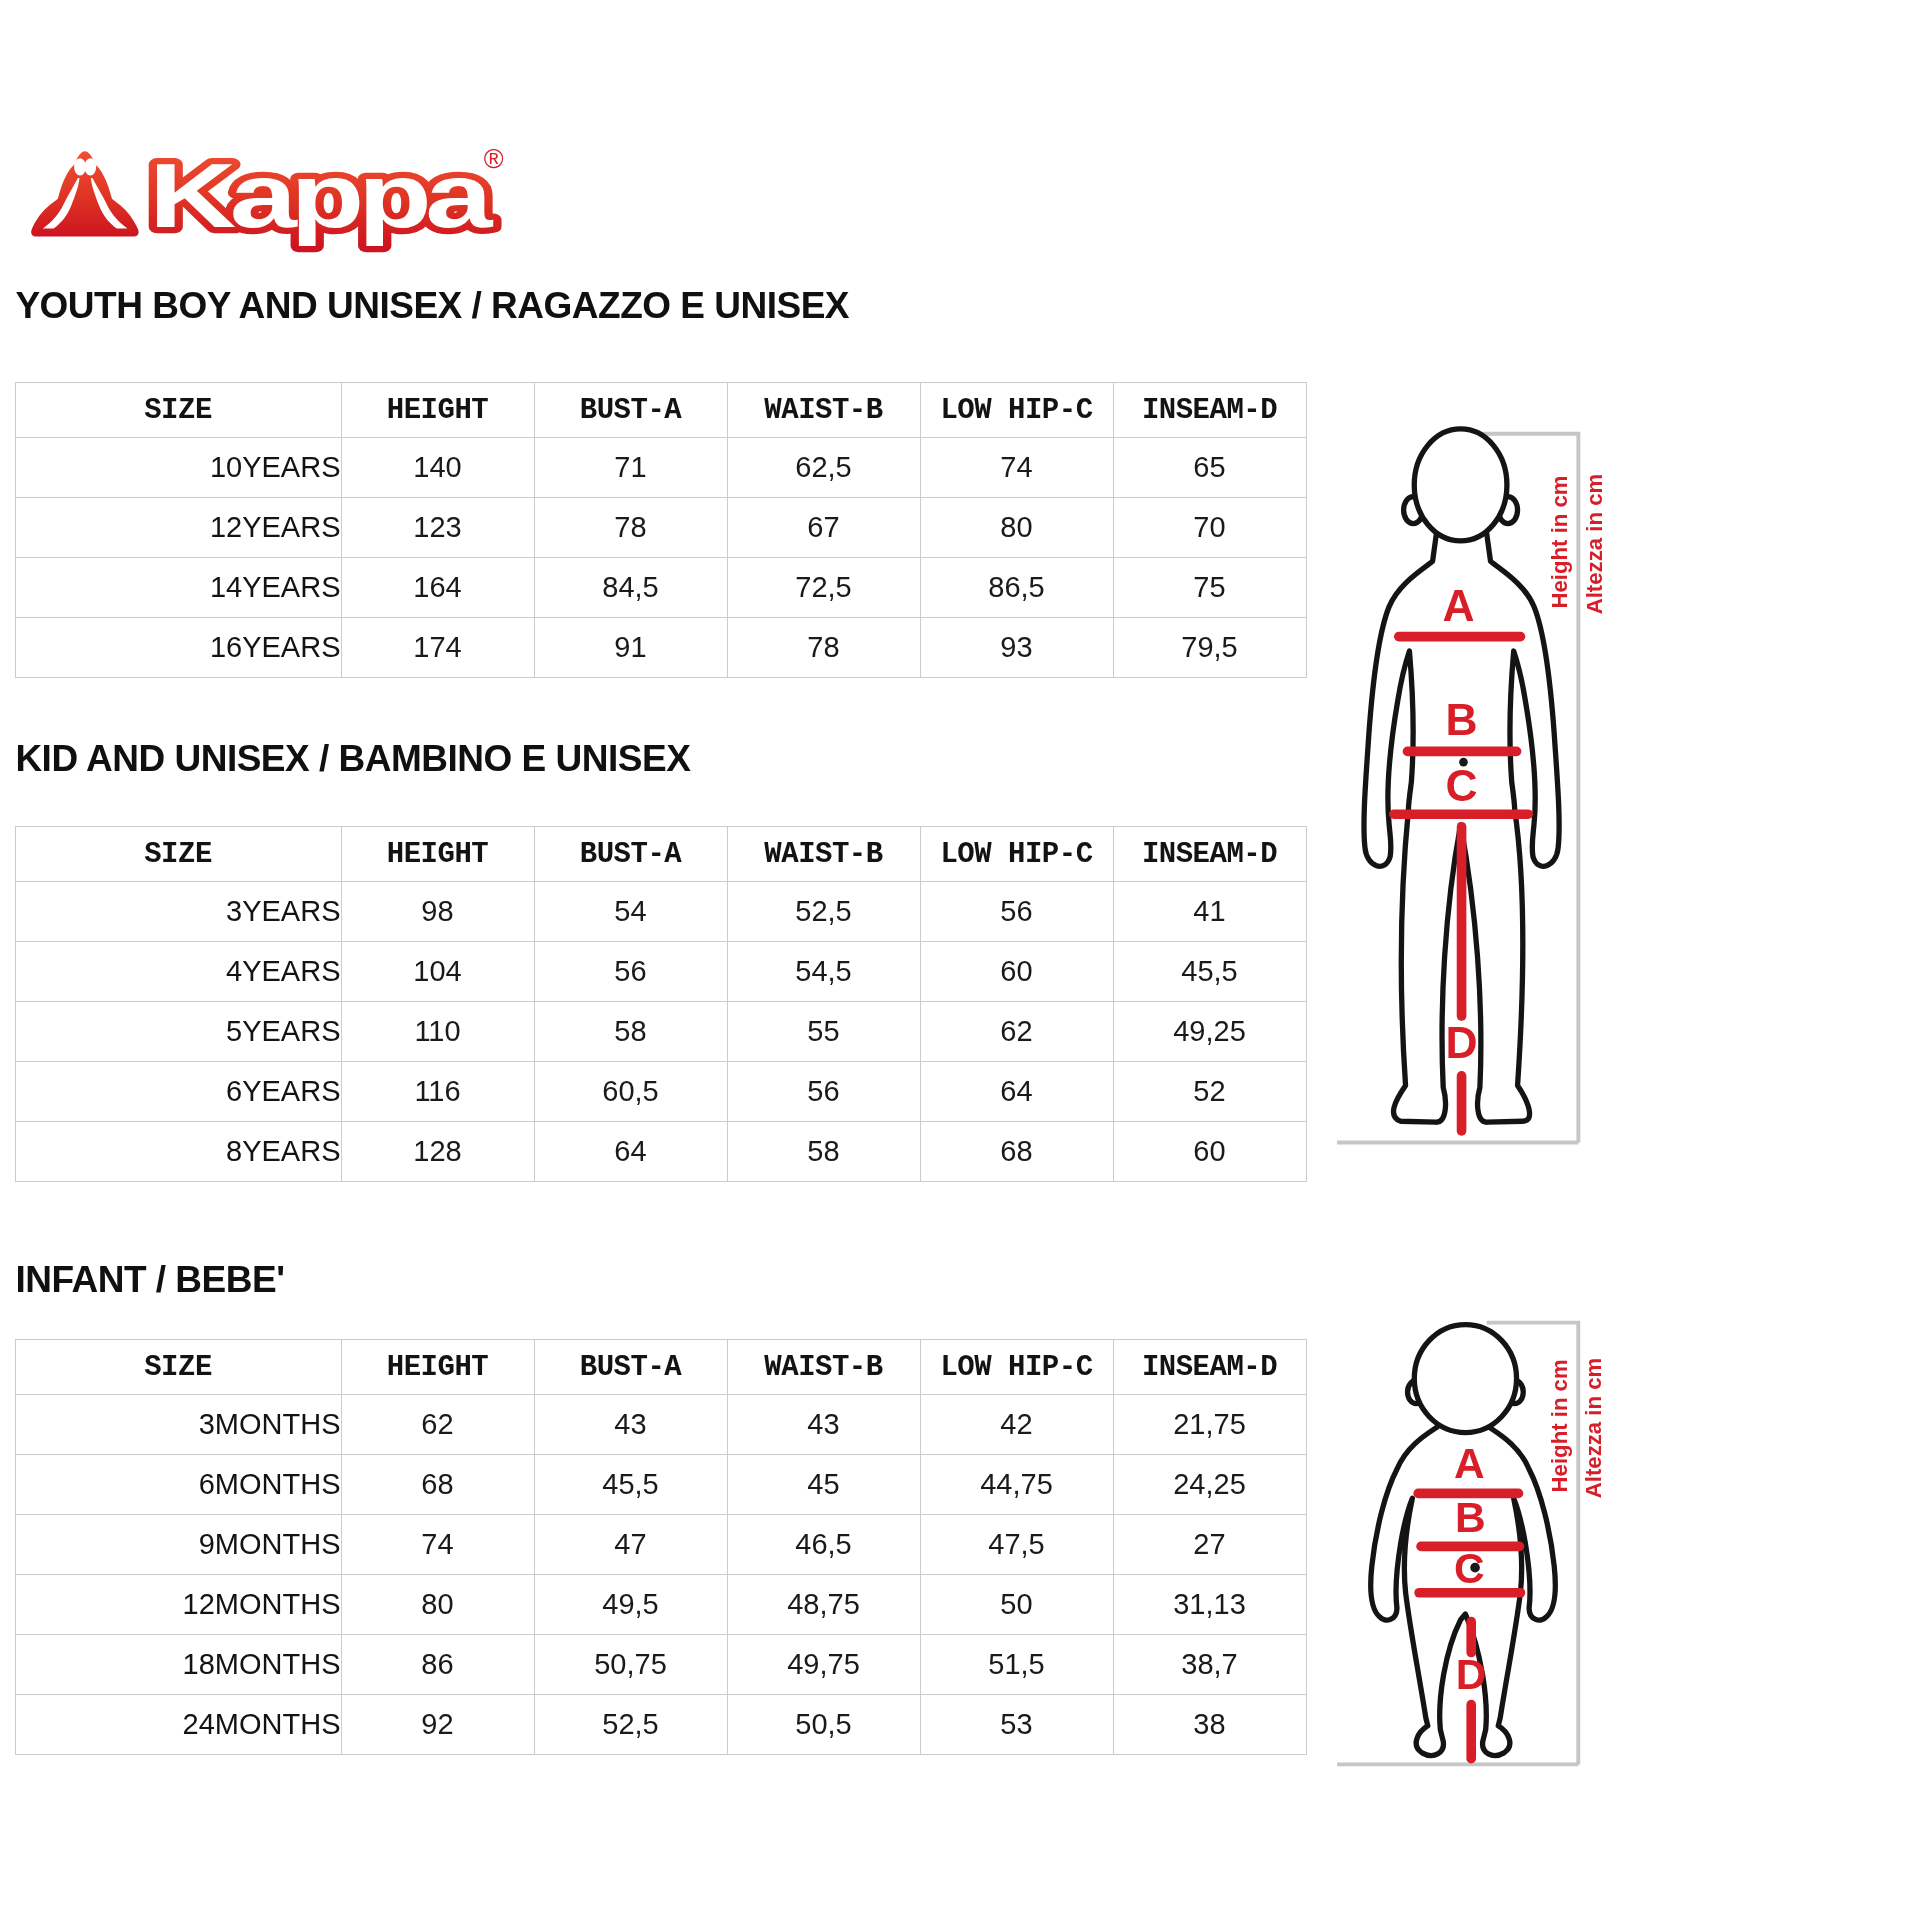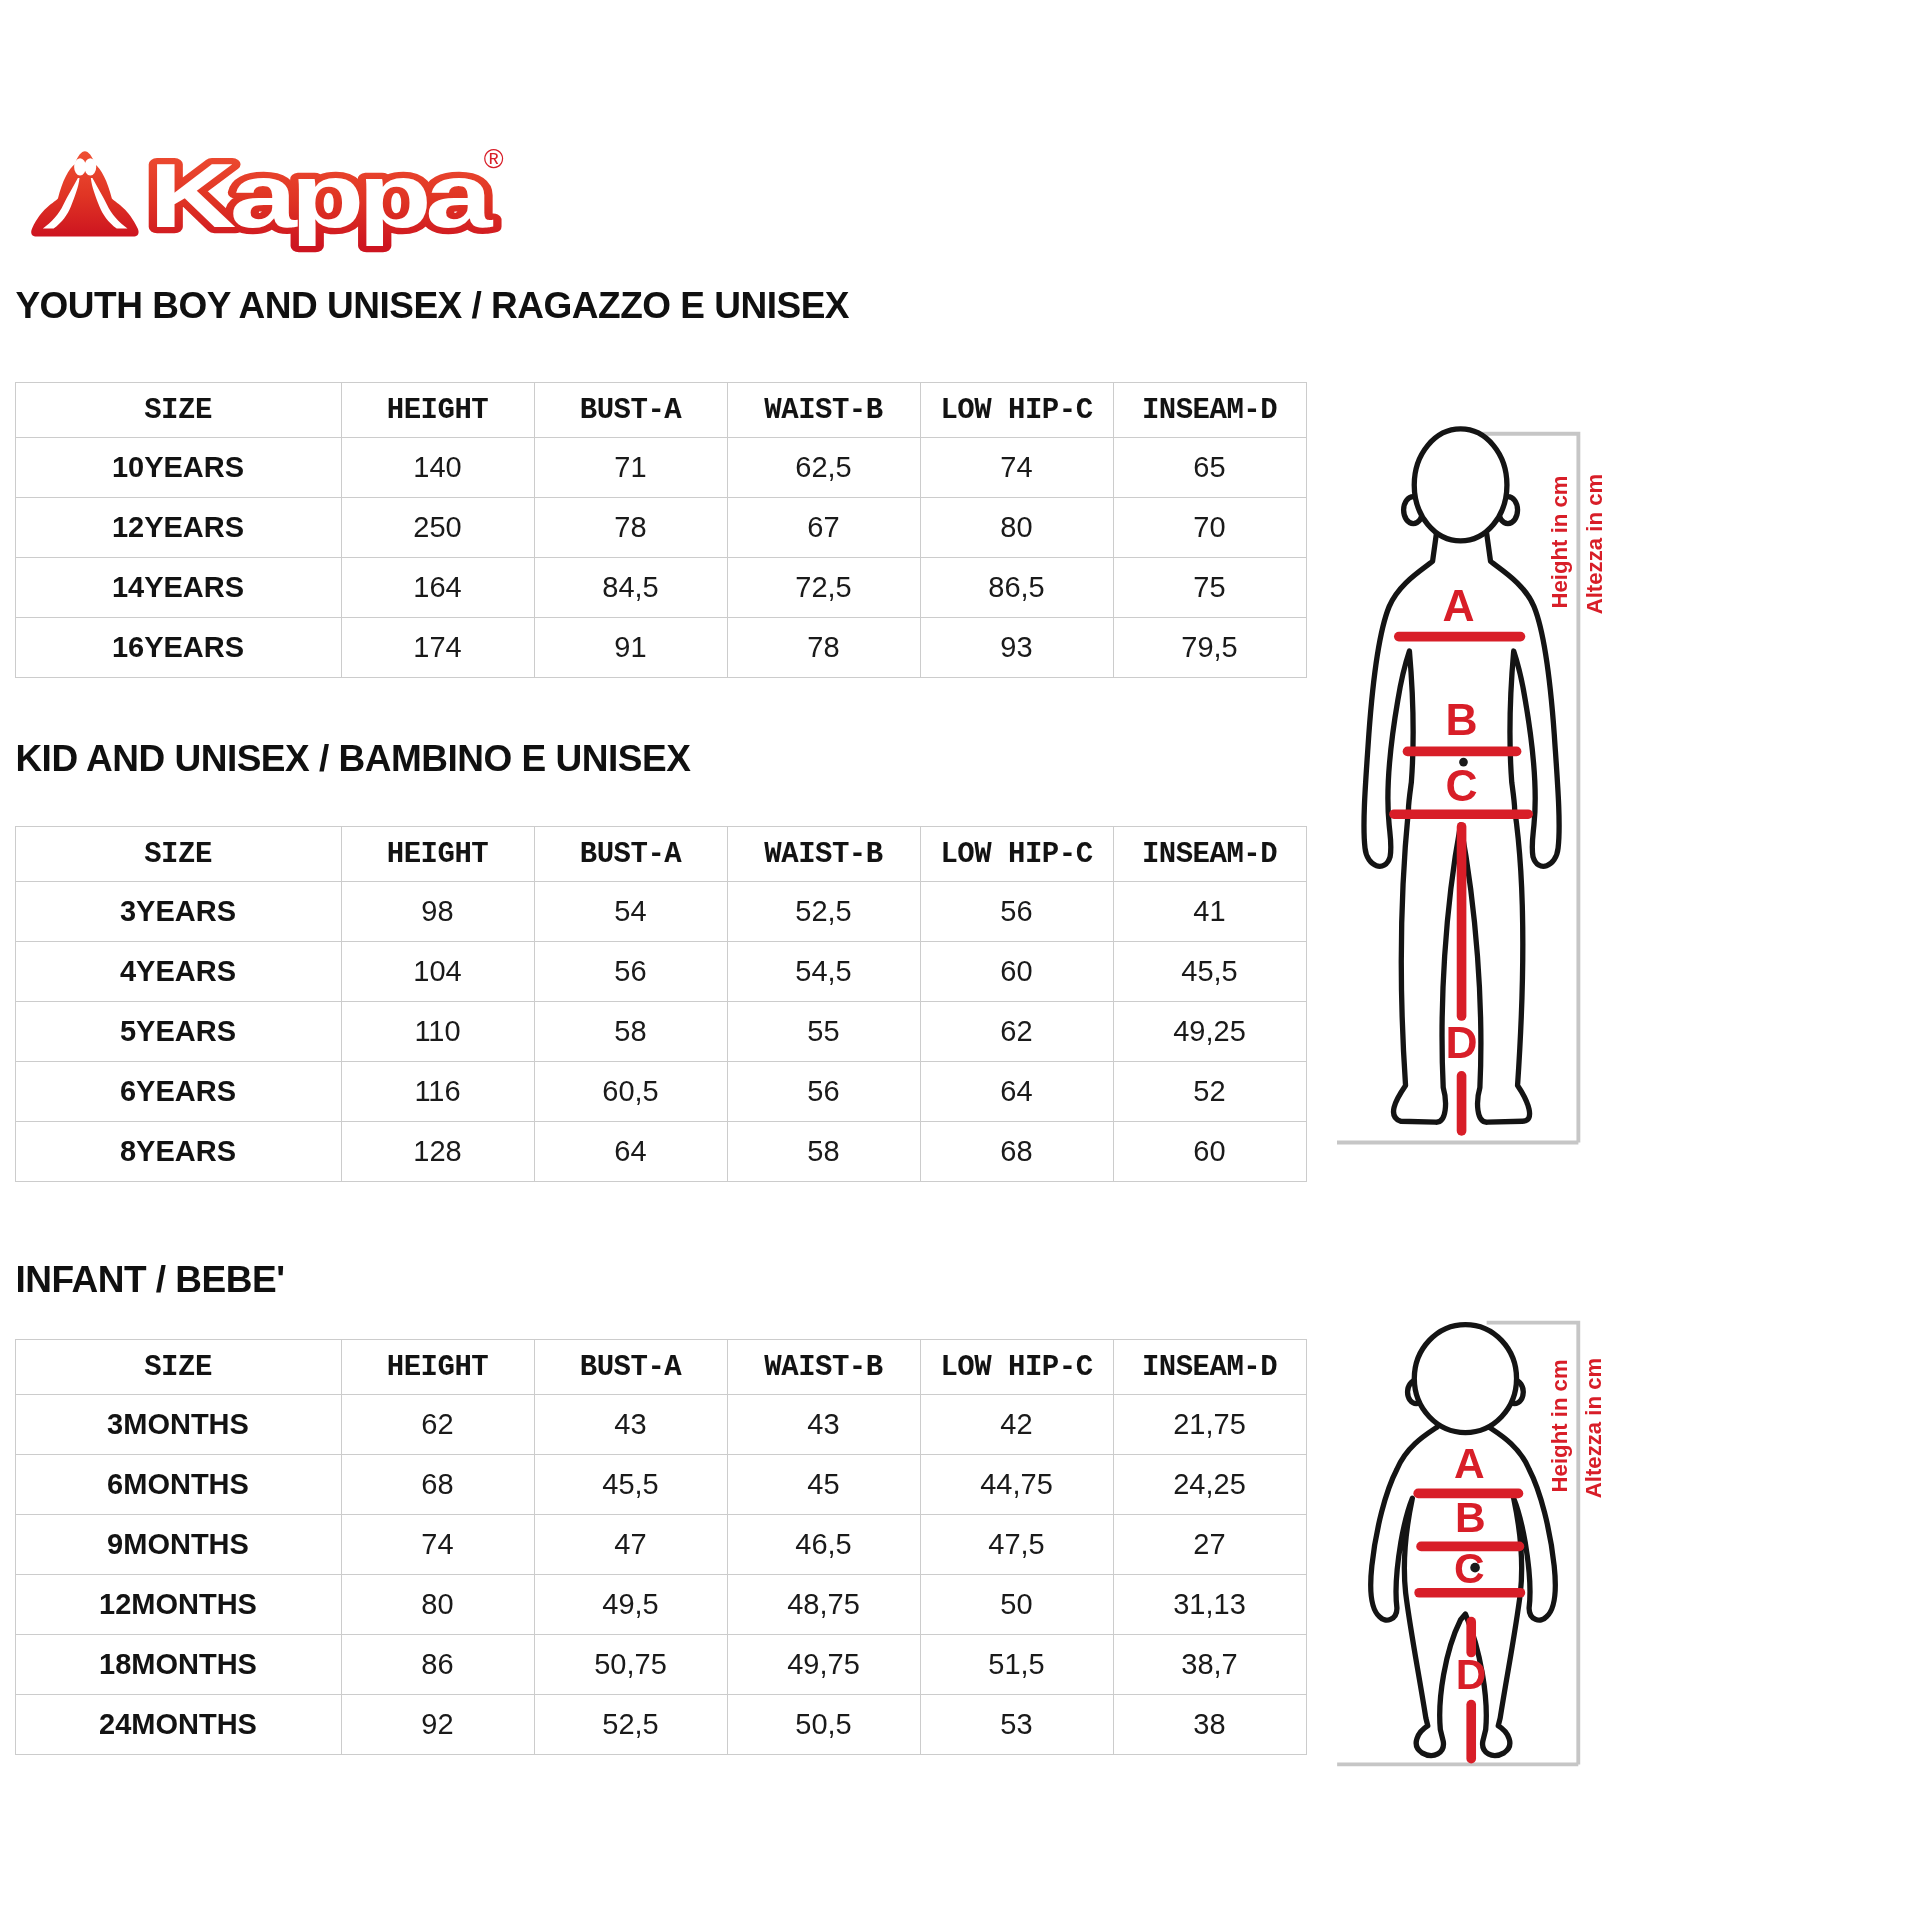--- a/index.html
+++ b/index.html
@@ -23,21 +23,21 @@
                    table-layout:fixed;background:#fff;}
   #table-0{top:382px;}
   #table-1{top:826px;}
   #table-2{top:1339px;}
   .size-table col.col-size{width:326px;}
   .size-table col.col-num{width:193px;}
   .size-table th,.size-table td{border:1.9px solid var(--table-border,#cccccc);
       text-align:center;vertical-align:middle;padding:0;}
   .size-table th{height:54px;font-size:29px;font-weight:bold;letter-spacing:-0.5px;color:#131313;font-family:Liberation Mono, monospace;}
   .size-table td{height:59px;font-size:29px;font-weight:normal;color:#1a1a1a;}
-  .size-table td.c-size{font-weight:bold;color:#131313;}
+  .size-table td.c-size{font-weight:normal;color:#131313;text-align:right;}
 
   
   .diagram{position:absolute;}
   #diagram-child{left:1337px;top:425px;width:280px;height:734px;}
   #diagram-infant{left:1337px;top:1313px;width:280px;height:463px;}
   .diagram svg{width:100%;height:100%;display:block;}
 
   .body-outline{stroke:#141414;stroke-width:5.5;fill:#ffffff;stroke-linejoin:round;stroke-linecap:round;}
   .red-line{stroke:var(--accent,#d81e28);stroke-width:10;stroke-linecap:round;fill:none;}
   .red-label{fill:var(--accent,#d81e28);font-weight:bold;font-size:46px;text-anchor:middle;
@@ -105,21 +105,21 @@
         <tr>
           <td class="c-size">10YEARS</td>
           <td>140</td>
           <td>71</td>
           <td>62,5</td>
           <td>74</td>
           <td>65</td>
         </tr>
         <tr>
           <td class="c-size">12YEARS</td>
-          <td>250</td>
+          <td>123</td>
           <td>78</td>
           <td>67</td>
           <td>80</td>
           <td>70</td>
         </tr>
         <tr>
           <td class="c-size">14YEARS</td>
           <td>164</td>
           <td>84,5</td>
           <td>72,5</td>

